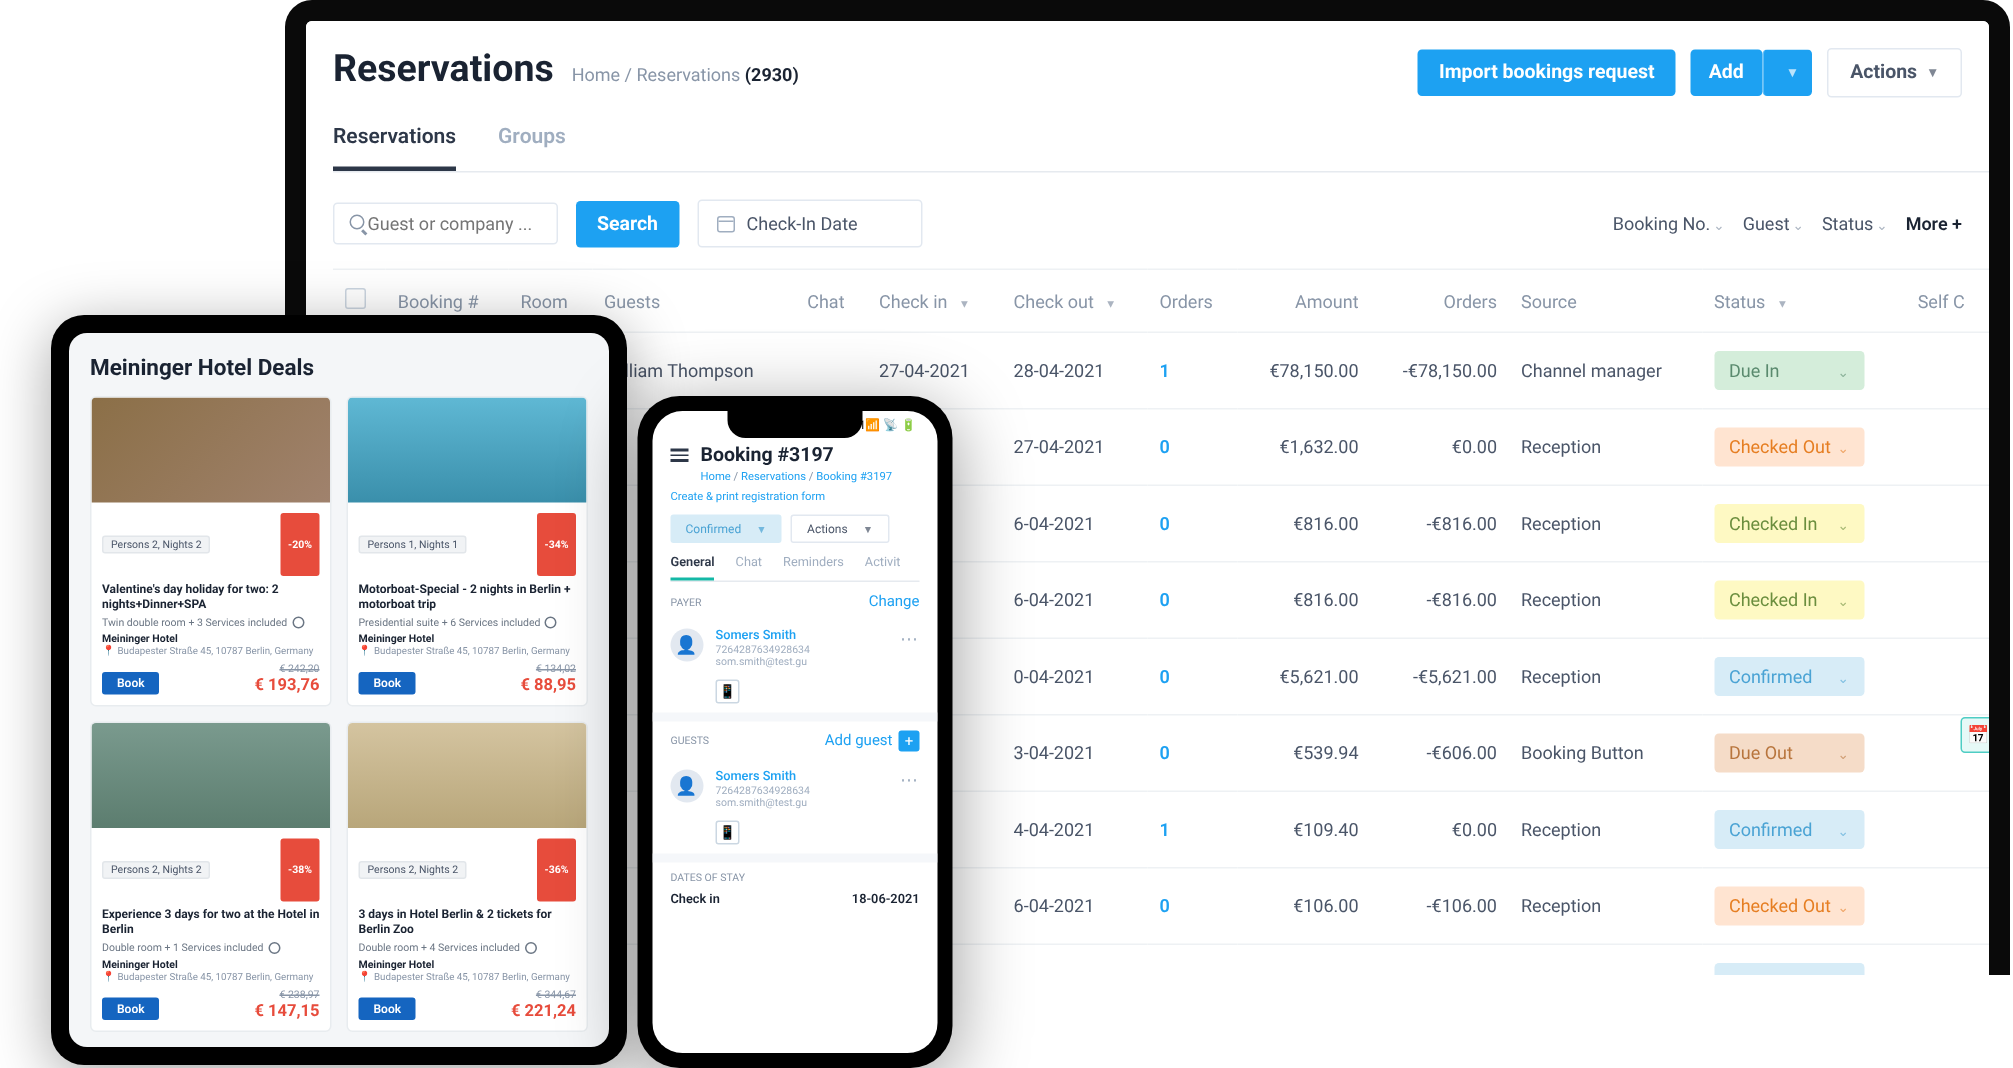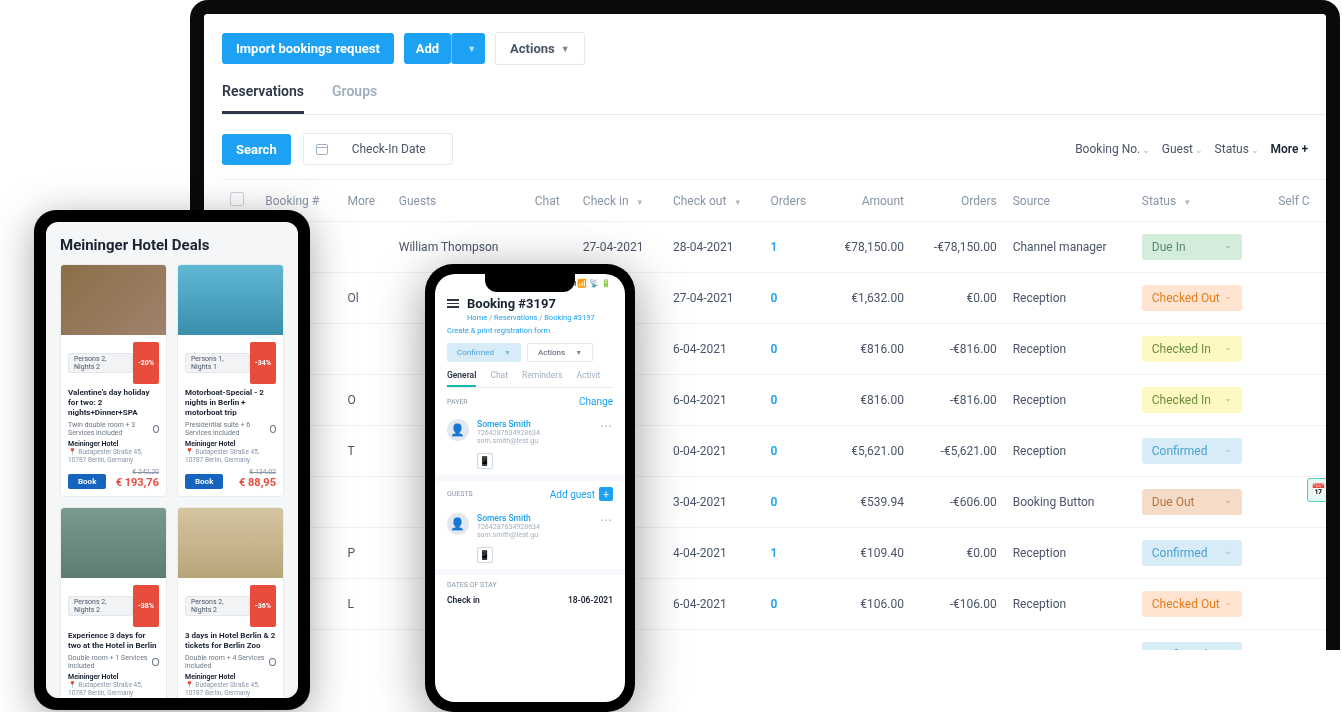--- a/index.html
+++ b/index.html
@@ -17,40 +17,40 @@
 .btn-add{background:#1da1f2;color:#fff;padding:8px 12px}
 .btn-split{background:#1da1f2;color:#fff;padding:8px 9px;border-left:1px solid rgba(255,255,255,.3)}
 .btn-light{background:#fff;color:#4a5568;border:1px solid #e2e8f0}
 .chev{margin-left:6px;font-size:9px;opacity:.7}
 .tabs{display:flex;gap:28px;margin-top:18px;border-bottom:1px solid #e6eaef;padding-right:18px}
 .tab{padding:0 0 12px 0;font-size:14px;font-weight:600;color:#a0aec0;cursor:pointer}
 .tab.active{color:#2d3748;border-bottom:3px solid #2d3748}
 .filters{display:flex;gap:12px;align-items:center;margin:18px 0 14px 0;padding-right:18px;flex-wrap:nowrap}
 .search-wrap{display:flex;align-items:center;background:#fff;border:1px solid #e2e8f0;border-radius:3px;padding:6px 10px;width:150px}
 .search-wrap input{border:none;outline:none;font-size:12px;width:100%;color:#4a5568}
-.date-box{display:flex;align-items:center;background:#fff;border:1px solid #e2e8f0;border-radius:3px;padding:8px 12px;font-size:12px;color:#4a5568;width:150px;gap:24px}
+.date-box{display:flex;align-items:center;background:#fff;border:1px solid #e2e8f0;border-radius:3px;padding:8px 12px;font-size:12px;color:#4a5568;width:150px;gap:8px}
 .filter-link{font-size:12px;color:#4a5568;cursor:pointer;white-space:nowrap}
 .filter-link .chev{font-size:9px;margin-left:2px;color:#8895a7}
 .spacer{flex:1}
 
 .table{width:100%;border-collapse:collapse;font-size:12px}
 .table th{text-align:left;padding:12px 8px;color:#8895a7;font-weight:400;border-top:1px solid #eef1f4;border-bottom:1px solid #eef1f4;white-space:nowrap}
 .table td{padding:12px 8px;color:#4a5568;border-bottom:1px solid #eef1f4;white-space:nowrap}
 .checkbox{width:14px;height:14px;border:1px solid #cbd5e0;border-radius:2px;display:inline-block}
 .orders-link{color:#1da1f2;font-weight:600}
-.status-badge{display:inline-flex;align-items:flex-start;justify-content:space-between;padding:6px 10px;border-radius:3px;font-size:12px;width:100px}
+.status-badge{display:inline-flex;align-items:flex-end;justify-content:space-between;padding:6px 10px;border-radius:3px;font-size:12px;width:100px}
 .status-duein{background:#d4edda;color:#5a8a6e}
 .status-checkedout{background:#ffe4d1;color:#e67e22}
 .status-checkedin{background:#fef9c3;color:#6b8e3e}
 .status-confirmed{background:#d7ecf7;color:#4aa3d4}
 .status-dueout{background:#f5dcc8;color:#b8753d}
 .status-chev{font-size:9px;opacity:.6}
 .cal-icon{position:absolute;right:-5px;top:464px;width:24px;height:24px;border:1px solid #4ecdc4;border-radius:3px;display:flex;align-items:center;justify-content:center;color:#4ecdc4;background:#e6f9f7;font-size:12px}
 
-.tablet{position:absolute;left:34px;top:210px;width:276px;height:500px;background:#000;border-radius:22px;padding:12px;box-shadow:0 8px 40px rgba(0,0,0,.35)}
+.tablet{position:absolute;left:34px;top:210px;width:384px;height:500px;background:#000;border-radius:22px;padding:12px;box-shadow:0 8px 40px rgba(0,0,0,.35)}
 .tablet-inner{background:#f4f6f8;width:100%;height:100%;border-radius:12px;overflow:hidden;padding:14px}
 .tablet-title{font-size:15px;font-weight:700;color:#1a2332;margin-bottom:10px}
 .deals{display:grid;grid-template-columns:1fr 1fr;gap:10px}
 .deal{background:#fff;border-radius:4px;overflow:hidden;border:1px solid #e8ecef}
 .deal-img{height:70px;background:linear-gradient(135deg,#8b6f47,#a0826d);position:relative}
 .deal-img.sea{background:linear-gradient(180deg,#5fb8d4,#3a8fab)}
 .deal-img.pool{background:linear-gradient(180deg,#7a9a8e,#5c7d6f)}
 .deal-img.safari{background:linear-gradient(180deg,#d4c4a0,#b8a67a)}
 .deal-body{padding:7px;font-size:8px}
 .deal-tags{display:flex;justify-content:space-between;align-items:center;margin-bottom:4px}
@@ -105,20 +105,26 @@
 .icon-cal{width:12px;height:11px;border:1px solid #a0aec0;border-radius:2px;position:relative;flex-shrink:0}
 .icon-cal::before{content:"";position:absolute;top:2px;left:0;right:0;height:1px;background:#a0aec0}
 .pin{font-size:7px;color:#8895a7}
 </style>
 </head>
 <body>
 
 <div class="desktop">
   <div class="desktop-inner">
     <div class="page-head">
+      <div>
+        <span class="page-title">Reservations</span>
+        <span class="crumbs">
+          <span>Home</span><span> / </span><span>Reservations</span> <b>(2930)</b>
+        </span>
+      </div>
       <div class="head-buttons">
         <button class="btn btn-primary">Import bookings request</button>
         <div style="display:flex">
           <button class="btn btn-add">Add</button>
           <button class="btn btn-split">
               <span class="chev">▼</span>
             </button>
         </div>
         <button class="btn btn-light">
             <span>Actions</span>
@@ -126,38 +132,42 @@
           </button>
       </div>
     </div>
 
     <div class="tabs">
       <div class="tab active">Reservations</div>
       <div class="tab">Groups</div>
     </div>
 
     <div class="filters">
+      <div class="search-wrap">
+        <span class="icon-search"></span>
+        <input placeholder="Guest or company ..." style="">
+      </div>
       <button class="btn btn-primary">Search</button>
       <div class="date-box">
           <span class="icon-cal"></span>
           <span>Check-In Date</span>
         </div>
       <div class="spacer"></div>
       <span class="filter-link"><span>Booking No.</span><span class="chev">⌄</span></span>
       <span class="filter-link"><span>Guest</span><span class="chev">⌄</span></span>
       <span class="filter-link"><span>Status</span><span class="chev">⌄</span></span>
       <span class="filter-link" style="font-weight:600;color:#1a2332">More +</span>
     </div>
 
     <table class="table">
       <thead>
           <tr>
         <th><span class="checkbox"></span></th>
         <th>Booking #</th>
-        <th>More</th>
+        <th>Room</th>
         <th>Guests</th>
         <th>Chat</th>
         <th><span>Check in</span> <span class="chev">▾</span></th>
         <th><span>Check out</span> <span class="chev">▾</span></th>
         <th>Orders</th>
         <th style="text-align:right">Amount</th>
         <th style="text-align:right">Orders</th>
         <th>Source</th>
         <th><span>Status</span> <span class="chev">▾</span></th>
         <th>Self C</th>

